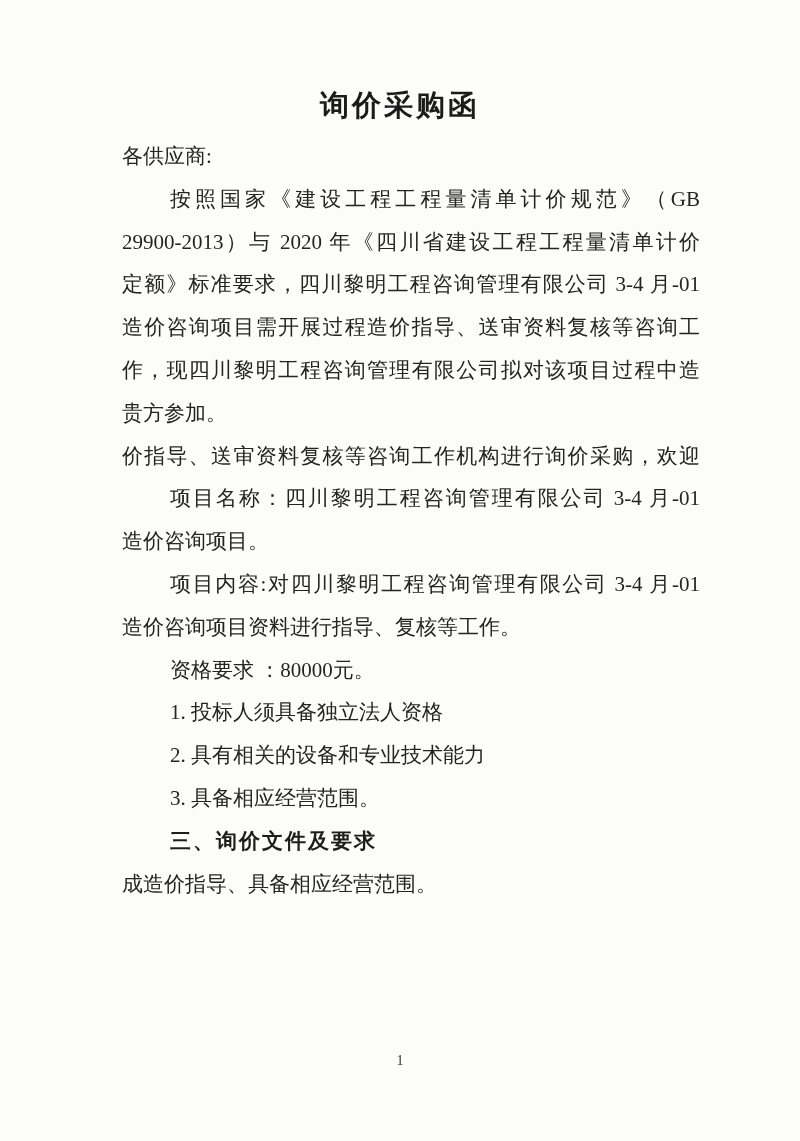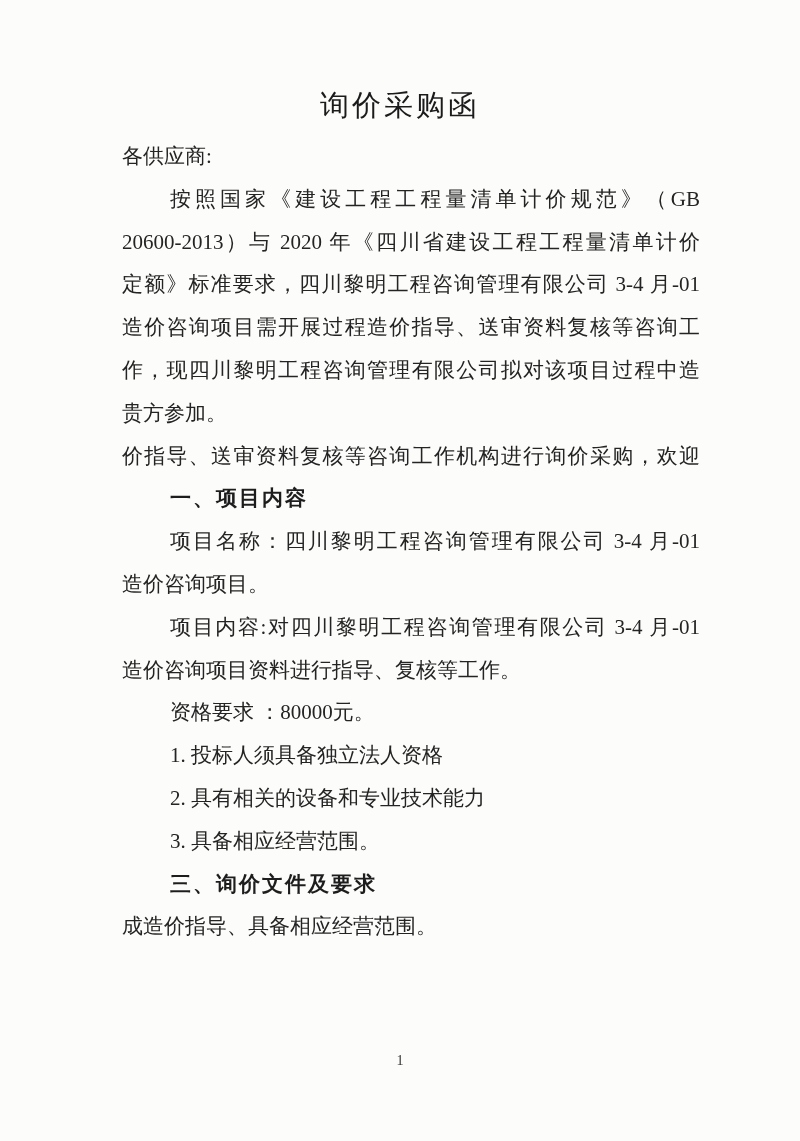--- a/index.html
+++ b/index.html
@@ -22,21 +22,21 @@
     height: 1141px;
     background: #fcfcfa;
   }
   .doc-title {
     position: absolute;
     top: 86px;
     left: 0;
     width: 800px;
     text-align: center;
     font-size: 29px;
-    font-weight: normal;
+    font-weight: bold;
     letter-spacing: 3px;
     color: #1b1b1b;
   }
   .content {
     position: absolute;
     left: 122px;
     top: 135px;
     width: 578px;
   }
   .line {
@@ -73,27 +73,26 @@
 </head>
 <body>
 
 <div class="page">
 
   <div class="doc-title">询价采购函</div>
 
   <div class="content">
     <div class="line">各供应商:</div>
     <div class="line indent justify">按照国家《建设工程工程量清单计价规范》（GB</div>
-    <div class="line justify">20600-2013）与 2020 年《四川省建设工程工程量清单计价</div>
+    <div class="line justify">29900-2013）与 2020 年《四川省建设工程工程量清单计价</div>
     <div class="line justify">定额》标准要求，四川黎明工程咨询管理有限公司 3-4 月-01</div>
     <div class="line justify">造价咨询项目需开展过程造价指导、送审资料复核等咨询工</div>
     <div class="line justify">作，现四川黎明工程咨询管理有限公司拟对该项目过程中造</div>
     <div class="line">贵方参加。</div>
     <div class="line justify">价指导、送审资料复核等咨询工作机构进行询价采购，欢迎</div>
-    <div class="line heading indent">一、项目内容</div>
     <div class="line indent justify">项目名称：四川黎明工程咨询管理有限公司 3-4 月-01</div>
     <div class="line">造价咨询项目。</div>
     <div class="line indent justify">项目内容:对四川黎明工程咨询管理有限公司 3-4 月-01</div>
     <div class="line">造价咨询项目资料进行指导、复核等工作。</div>
     <div class="line indent">资格要求 ：80000元。</div>
     <div class="line indent">1. 投标人须具备独立法人资格</div>
     <div class="line indent">2. 具有相关的设备和专业技术能力</div>
     <div class="line indent">3. 具备相应经营范围。</div>
     <div class="line heading indent">三、询价文件及要求</div>
     <div class="line">成造价指导、具备相应经营范围。</div>

